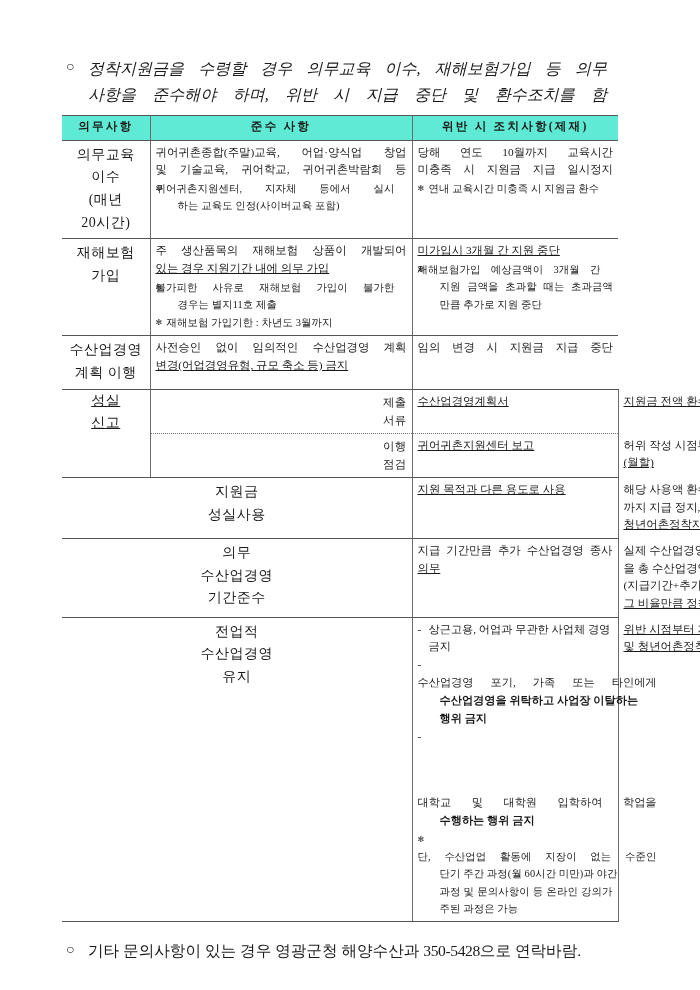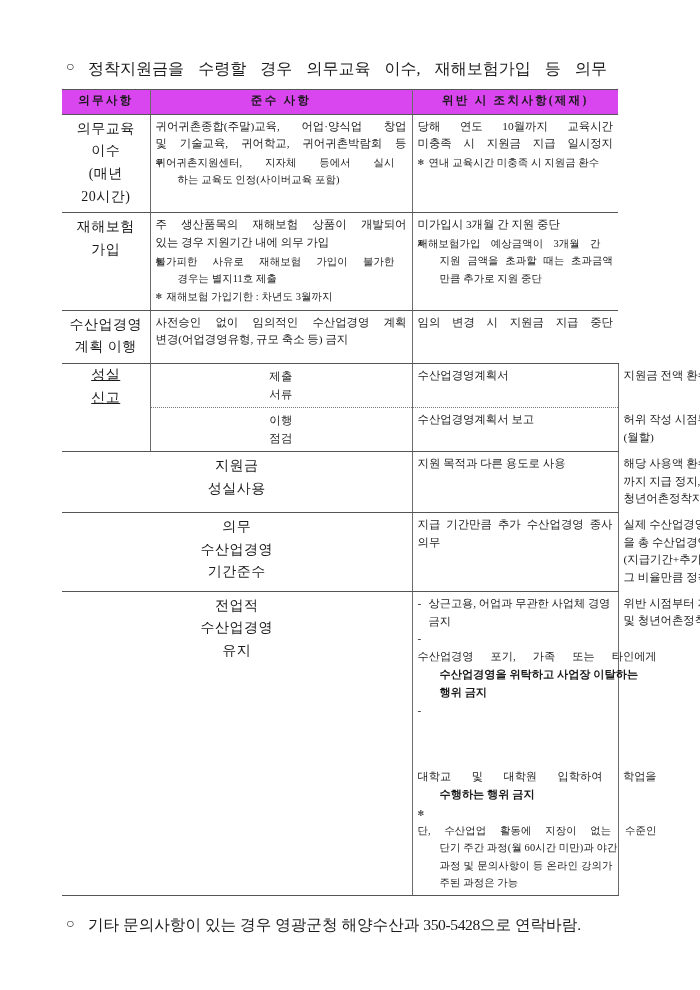--- a/index.html
+++ b/index.html
@@ -45,20 +45,21 @@
     position: absolute;
     left: 4px;
     top: 0;
     font-size: 14px;
   }
   .bullet-para .ln {
     display: block;
     text-align: justify;
     text-align-last: justify;
     white-space: nowrap;
+    font-style: italic;
   }
   .bullet-para .ln.last {
     text-align-last: justify;
   }
 
   
   .tbl-wrap {
     margin-top: 6px;
     width: 556px;
   }
@@ -76,21 +77,21 @@
     border-bottom: 1.1px solid #555;
     border-left: 1px solid #6b6b6b;
     border-right: 1px solid #6b6b6b;
     box-sizing: border-box;
   }
   
   table.doc-table tr > *:first-child { border-left: none; }
   table.doc-table tr > *:last-child  { border-right: none; }
 
   thead th {
-    background: #d946ef;
+    background: #5eead4;
     text-align: center;
     font-weight: bold;
     font-size: 11.6px;
     letter-spacing: 2.2px;
     padding: 3px 2px 4px 2px;
     border-top: 1.4px solid #333;
     border-bottom: 1.1px solid #555;
   }
   .col-a { width: 88px; }
   .col-b { width: 262px; }
@@ -100,21 +101,21 @@
     text-align: center;
     letter-spacing: 0.5px;
     vertical-align: middle;
     font-size: 14px;
     line-height: 1.62;
     padding-left: 1px;
     padding-right: 1px;
   }
   .sub-label {
     width: 34px;
-    text-align: center;
+    text-align: right;
     vertical-align: middle;
     font-size: 11.4px;
     line-height: 1.58;
     padding: 3px 1px;
     letter-spacing: 0.3px;
   }
   .dotted-bottom { border-bottom: 1px dotted #777 !important; }
   .dotted-top    { border-top: 1px dotted #777 !important; }
 
   .body-cell { font-size: 11.4px; line-height: 1.55; }
@@ -169,20 +170,21 @@
   .jfull {
     display: block;
     text-align: justify;
     text-align-last: justify;
     white-space: nowrap;
   }
   .jleft {
     display: block;
     text-align: left;
     white-space: nowrap;
+    text-decoration: underline;
   }
 
   
   .footer-para {
     margin-top: 17px;
     padding-left: 26px;
     font-size: 15.6px;
     line-height: 1.6;
     position: relative;
     white-space: nowrap;
@@ -197,20 +199,21 @@
 </style>
 </head>
 <body>
 
 <div class="page">
 
 
   <div class="bullet-para">
     <span class="circ">○</span>
     <span class="ln">정착지원금을 수령할 경우 의무교육 이수, 재해보험가입 등 의무</span>
+    <span class="ln last">사항을 준수해야 하며, 위반 시 지급 중단 및 환수조치를 함</span>
   </div>
 
   <div class="tbl-wrap">
     <table class="doc-table">
       <colgroup>
         <col class="col-a">
           <col class="col-b">
           <col class="col-c">
       </colgroup>
       <thead>
@@ -302,21 +305,21 @@
             <span class="jleft">지원금 전액 환수</span>
           </td>
         </tr>
 
         <tr>
           <td class="sub-label dotted-top">
             <span>이행</span><br>
             <span>점검</span>
           </td>
           <td class="body-cell dotted-top">
-            <span class="jleft">수산업경영계획서 보고</span>
+            <span class="jleft">귀어귀촌지원센터 보고</span>
           </td>
           <td class="body-cell dotted-top">
             <span class="jfull">허위 작성 시점부터 지원금 환수</span>
             <span class="jleft">(월할)</span>
           </td>
         </tr>
 
         <tr>
           <td class="cat" colspan="2">
             <span>지원금</span><br>

